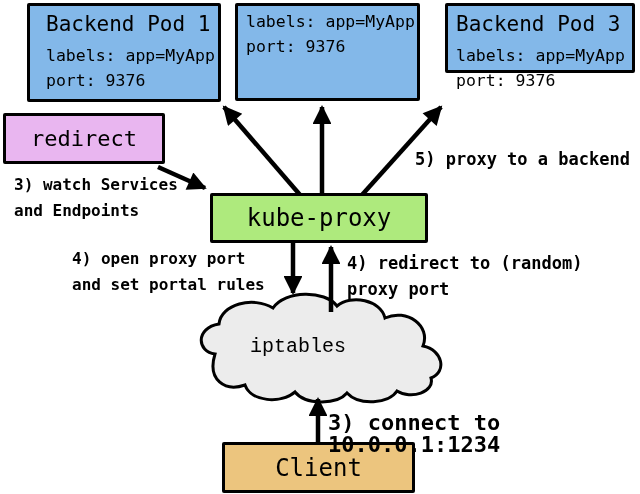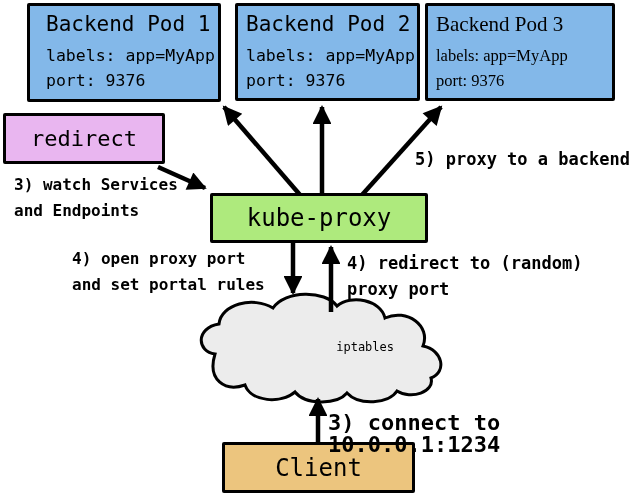--- a/index.html
+++ b/index.html
@@ -70,24 +70,25 @@
     z-index: 4;
   }
   #step-1 { left: 14px;  top: 172px; font-size: 16px; line-height: 26px; }
   #step-2 { left: 72px;  top: 246px; font-size: 16px; line-height: 26px; }
   #step-3 { left: 328px; top: 412px; font-size: 22px; line-height: 22px; }
   #step-4 { left: 347px; top: 250px; font-size: 17px; line-height: 26px; }
   #step-5 { left: 415px; top: 148px; font-size: 17px; line-height: 22px; }
   #iptables-label {
     position: absolute;
     left: 250px; top: 336px; width: 144px;
-    text-align: right;
-    font-size: 12px;
+    text-align: left;
+    font-size: 20px;
     line-height: 22px;
     z-index: 3;
+    font-family: Liberation Mono, monospace;
   }
   #cloud-layer  { left: 185px; top: 288px; width: 275px; height: 122px; z-index: 1; }
   #arrow-layer  { left: 0; top: 0; width: 640px; height: 494px; z-index: 2; }
   svg { display: block; }
 </style>
 </head>
 <body>
 
 <div id="canvas">
 
@@ -123,26 +124,25 @@
     </g>
   </svg>
 
   <div class="node pod" style="left:27px; top:3px; width:194px; height:99px;padding-left:16px;">
     <div class="pod-title">Backend Pod 1</div>
     <div class="pod-line">labels: app=MyApp</div>
     <div class="pod-line">port: 9376</div>
   </div>
 
   <div class="node pod" style="left:235px; top:3px; width:185px; height:98px;">
-    <div class="pod-title">Backend Pod 2</div>
     <div class="pod-line">labels: app=MyApp</div>
     <div class="pod-line">port: 9376</div>
   </div>
 
-  <div class="node pod" style="left:425px; top:3px; width:190px; height:98px;font-family:Liberation Serif, serif;">
+  <div class="node pod" style="left:445px; top:3px; width:190px; height:70px;">
     <div class="pod-title">Backend Pod 3</div>
     <div class="pod-line">labels: app=MyApp</div>
     <div class="pod-line">port: 9376</div>
   </div>
 
   <div id="apiserver" class="node label-node">
     <span>redirect</span>
   </div>
 
   <div id="client" class="node label-node">

